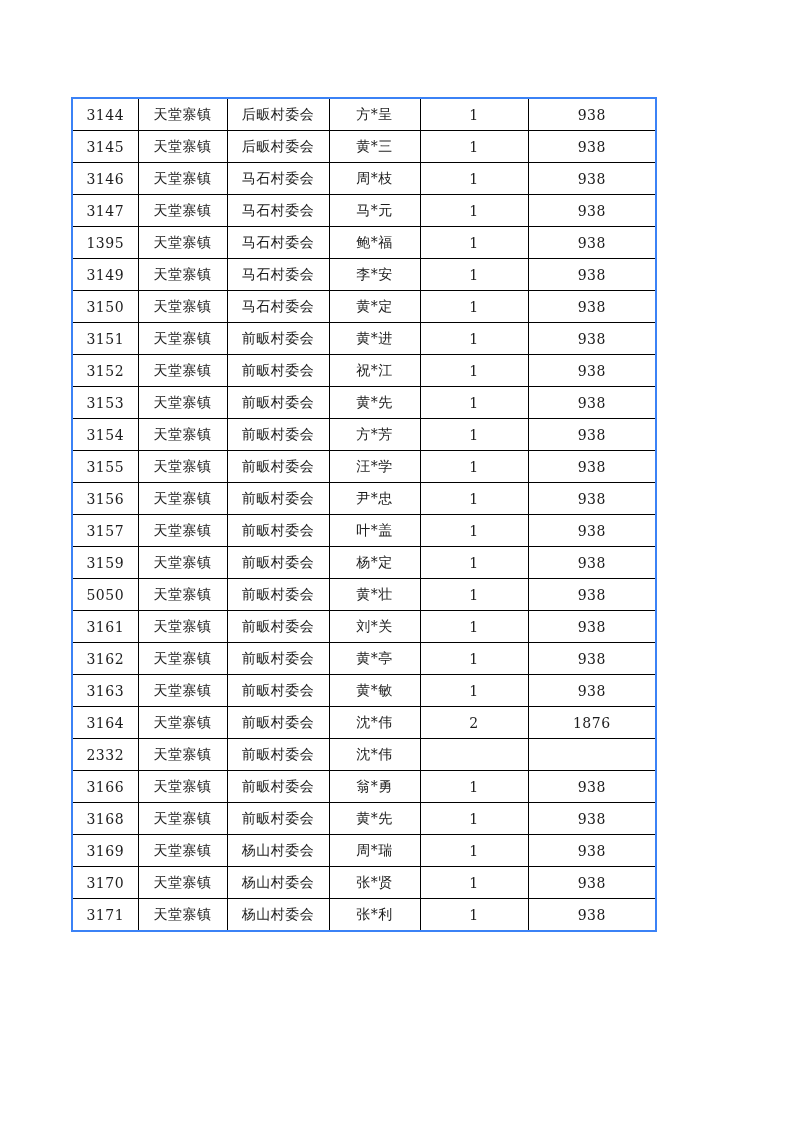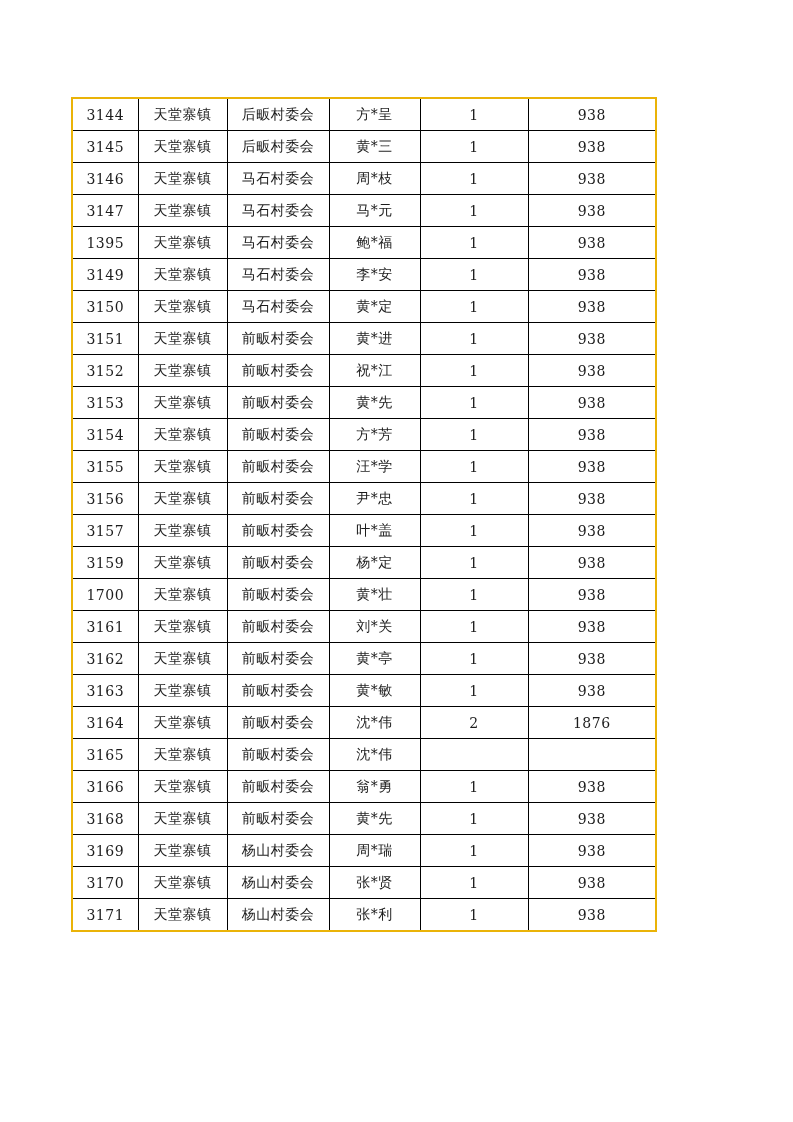--- a/index.html
+++ b/index.html
@@ -14,21 +14,21 @@
     background: #ffffff;
     overflow: hidden;
     font-family: "DejaVu Serif", "Liberation Serif", serif;
   }
   table.data-table {
     position: absolute;
     left: 71px;
     top: 97px;
     border-collapse: collapse;
     table-layout: fixed;
-    border: 2px solid #eab308;
+    border: 2px solid #3b82f6;
   }
   table.data-table td {
     border: 1px solid #000000;
     height: 31px;
     padding: 0 2px;
     text-align: center;
     vertical-align: middle;
     font-size: 14px;
     color: #1c1c1c;
     letter-spacing: 0.5px;
@@ -170,21 +170,21 @@
         </tr>
         <tr>
           <td>3159</td>
           <td>天堂寨镇</td>
           <td>前畈村委会</td>
           <td>杨*定</td>
           <td>1</td>
           <td>938</td>
         </tr>
         <tr>
-          <td>1700</td>
+          <td>5050</td>
           <td>天堂寨镇</td>
           <td>前畈村委会</td>
           <td>黄*壮</td>
           <td>1</td>
           <td>938</td>
         </tr>
         <tr>
           <td>3161</td>
           <td>天堂寨镇</td>
           <td>前畈村委会</td>
@@ -210,21 +210,21 @@
         </tr>
         <tr>
           <td>3164</td>
           <td>天堂寨镇</td>
           <td>前畈村委会</td>
           <td>沈*伟</td>
           <td>2</td>
           <td>1876</td>
         </tr>
         <tr>
-          <td>3165</td>
+          <td>2332</td>
           <td>天堂寨镇</td>
           <td>前畈村委会</td>
           <td>沈*伟</td>
           <td></td>
           <td></td>
         </tr>
         <tr>
           <td>3166</td>
           <td>天堂寨镇</td>
           <td>前畈村委会</td>

